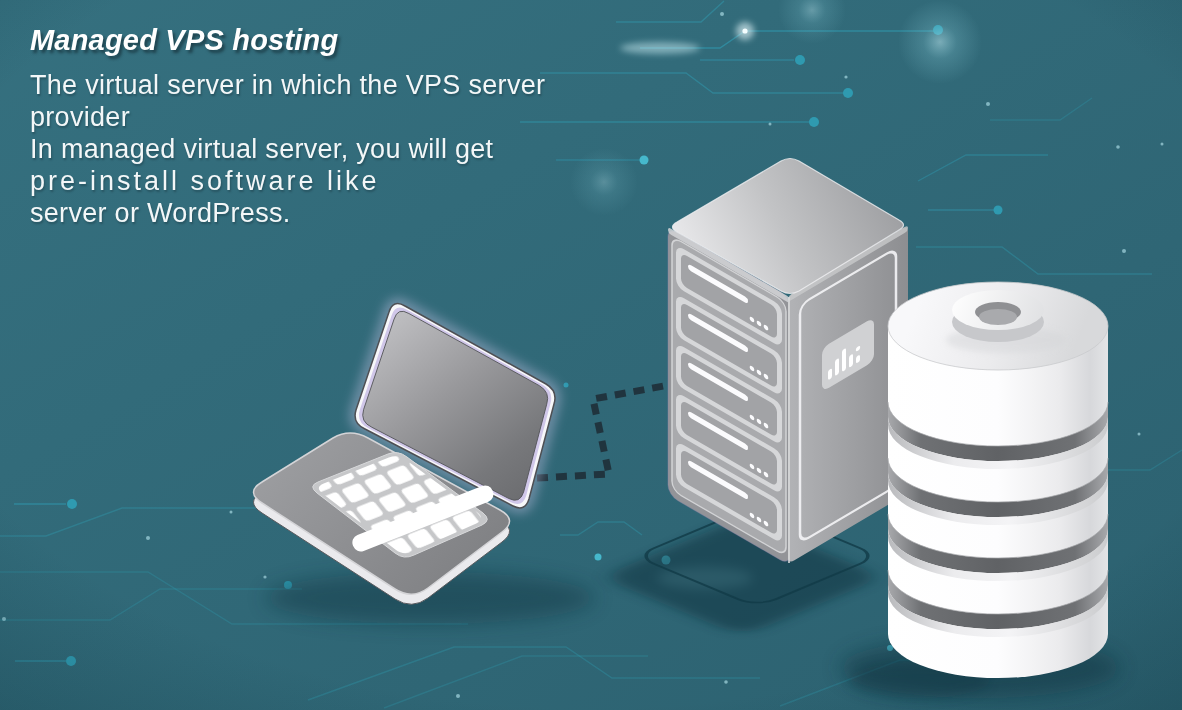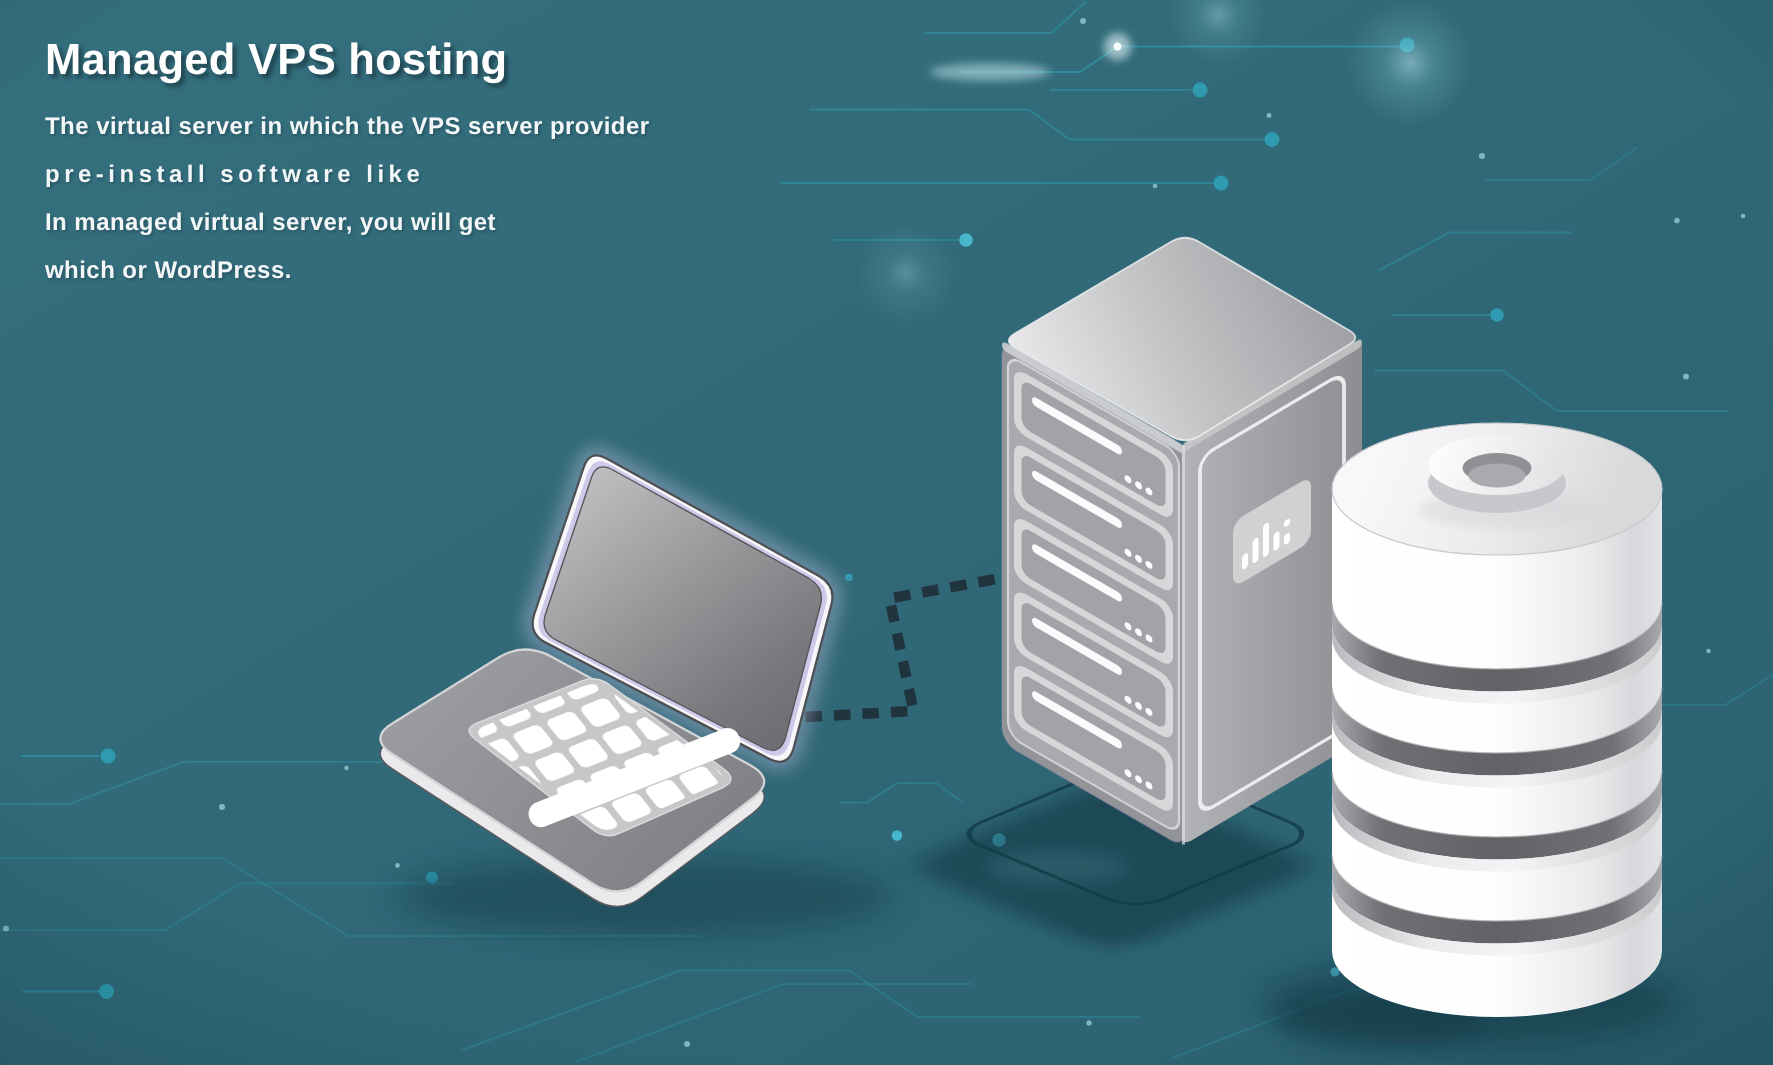--- a/index.html
+++ b/index.html
@@ -1,22 +1,22 @@
 <!DOCTYPE html>
 <html><head>
 <meta charset="utf-8">
 <style>
   html,body{margin:0;padding:0;background:#14323c;}
   .stage{position:relative;width:1182px;height:710px;overflow:hidden;
          font-family:"Liberation Sans",sans-serif;background:#31697a;}
   .stage svg{position:absolute;left:0;top:0;}
   .copy{position:absolute;left:30px;top:24px;z-index:2;color:#f3f7f8;width:620px;}
   .copy h1{margin:0 0 12px 0;font-size:29px;font-weight:800;color:#ffffff;
-           letter-spacing:.2px;text-shadow:2.5px 3px 3px rgba(16,38,47,.6);}
-  .ln{display:block;font-size:16px;line-height:32px;font-weight:700;
+           letter-spacing:.2px;text-shadow:2.5px 3px 3px rgba(16,38,47,.6);font-style:italic;}
+  .ln{display:block;font-size:27px;line-height:32px;font-weight:400;
       letter-spacing:.3px;text-shadow:1px 1.5px 2px rgba(16,38,47,.35);}
   .ln.spaced{letter-spacing:3px;}
 </style>
 </head>
 <body>
 
 <div class="stage">
 
 <svg width="1182" height="710" viewBox="0 0 1182 710">
   <defs>
@@ -291,19 +291,19 @@
       <ellipse cx="998" cy="312" rx="23" ry="10" fill="#8f9093"></ellipse>
       <ellipse cx="998" cy="317" rx="19" ry="8" fill="#a9aaad"></ellipse>
     </g>
   </g>
 </svg>
 
 <div class="copy">
   <h1>Managed VPS hosting</h1>
   <p style="margin:0">
     <span class="ln">The virtual server in which the VPS server provider</span>
+    <span class="ln">In managed virtual server, you will get</span>
     <span class="ln spaced">pre-install software like</span>
-    <span class="ln">In managed virtual server, you will get</span>
-    <span class="ln">which or WordPress.</span>
+    <span class="ln">server or WordPress.</span>
   </p>
 </div>
 
 </div>
 
 </body></html>

